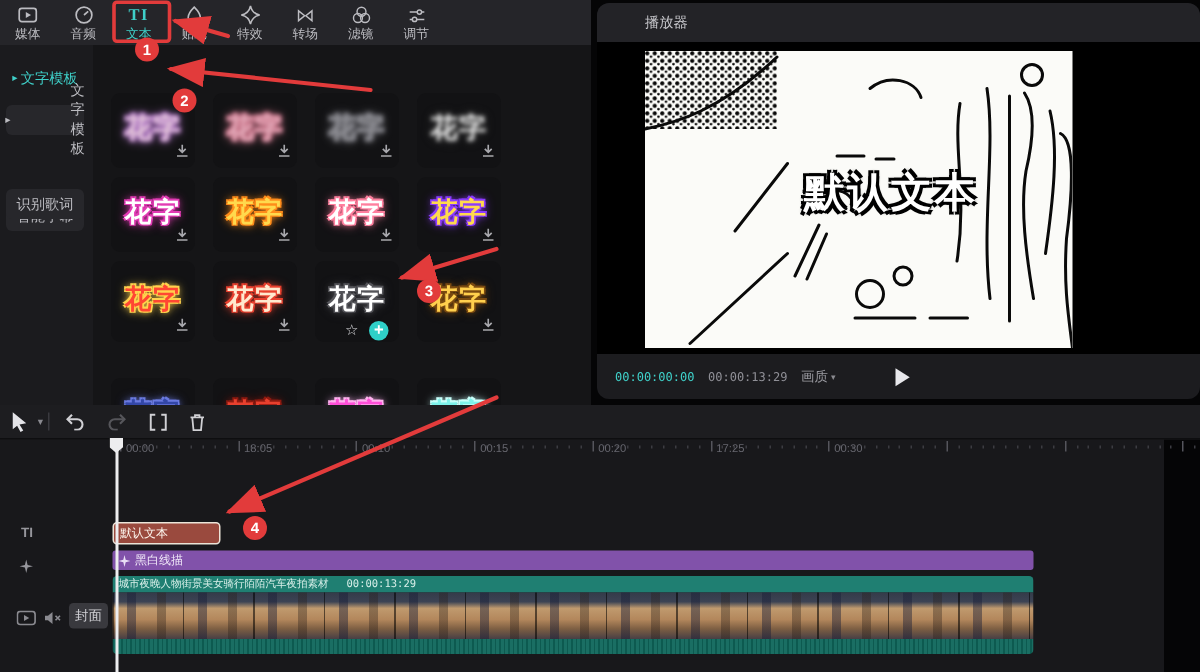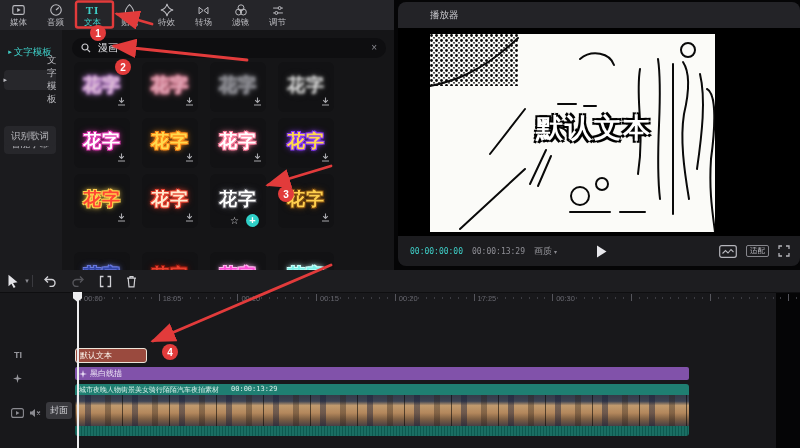--- a/index.html
+++ b/index.html
@@ -181,30 +181,20 @@
           <span>文字模板</span>
         </div>
         <div class="nav-item" style="top: 60px; margin-top: 36px;">
           <span>智能字幕</span>
         </div>
         <div class="nav-item" style="top: 88px; justify-content: center;">
           <span>识别歌词</span>
         </div>
       </div>
 
-    <div class="search-bar">
-      <span style="display:flex;">
-        <svg width="10" height="10" viewBox="0 0 10 10">
-            <circle cx="4" cy="4" r="3" fill="none" stroke="#c9c9cd" stroke-width="1.2"></circle>
-            <path d="M6.3 6.3 L9 9" stroke="#c9c9cd" stroke-width="1.2"></path>
-          </svg>
-      </span>
-      <input class="s-input" value="漫画" style="">
-      <span class="s-clear">×</span>
-    </div>
 
     <div class="tile-grid">
         <div class="tile" style="left: 74px; top: 62px; height: 50px;">
           <span class="tile-text blur" style="color: rgb(245, 215, 232); text-shadow: rgb(192, 128, 216) -1px -1px 0px, rgb(192, 128, 216) 1px -1px 0px, rgb(192, 128, 216) -1px 1px 0px, rgb(192, 128, 216) 1px 1px 0px, rgb(192, 128, 216) 0px 0px 4px, rgb(192, 128, 216) 0px 0px 7px;">花字</span>
           <span class="tile-dl"><svg width="9" height="9" viewBox="0 0 9 9">
               <path d="M4.5 0.5 v4.5 M2.2 3.2 L4.5 5.5 L6.8 3.2 M1 8 h7" fill="none" stroke="#c3c3c8" stroke-width="1.1"></path>
             </svg></span>
         </div>
         <div class="tile" style="left: 142px; top: 62px; height: 50px;">
           <span class="tile-text blur" style="color: rgb(242, 182, 198); text-shadow: rgb(224, 128, 152) -1px -1px 0px, rgb(224, 128, 152) 1px -1px 0px, rgb(224, 128, 152) -1px 1px 0px, rgb(224, 128, 152) 1px 1px 0px, rgb(224, 128, 152) 0px 0px 4px, rgb(224, 128, 152) 0px 0px 7px;">花字</span>
@@ -327,34 +317,20 @@
       <span class="tc cur">00:00:00:00</span>
       <span class="tc tot">00:00:13:29</span>
       <span class="quality">
         <span>画质</span>
         <span class="chev">▾</span>
       </span>
       <div class="play-btn">
         <svg width="11" height="13" viewBox="0 0 11 13">
             <path d="M1 0.5 L10.5 6.5 L1 12.5 Z" fill="#e8e8ec"></path>
           </svg>
-      </div>
-      <div class="right-controls">
-        <span style="display:flex;">
-          <svg width="18" height="13" viewBox="0 0 18 13">
-              <rect x="0.7" y="0.7" width="16.6" height="11.6" rx="2" fill="none" stroke="#b5b5bb" stroke-width="1.2"></rect>
-              <path d="M3.5 8.5 L6.5 5.5 L9 8 L12 4.5 L14.5 7" fill="none" stroke="#b5b5bb" stroke-width="1.1"></path>
-            </svg>
-        </span>
-        <span class="fit-box">适配</span>
-        <span style="display:flex;">
-          <svg width="12" height="12" viewBox="0 0 12 12">
-              <path d="M1 4 V1 h3 M8 1 h3 v3 M11 8 v3 h-3 M4 11 H1 V8" fill="none" stroke="#b5b5bb" stroke-width="1.3"></path>
-            </svg>
-        </span>
       </div>
     </div>
   </div>
 
   <div class="timeline">
     <div class="tl-toolbar">
       <span class="tl-icon" style="left:5px;">
         <svg width="12" height="14" viewBox="0 0 12 14">
             <path d="M1.5 0.8 L10.5 8.2 L6 9 L8.5 13 L6.7 14 L4.4 9.8 L1.5 12.2 Z" fill="#e4e4e8"></path>
           </svg>

